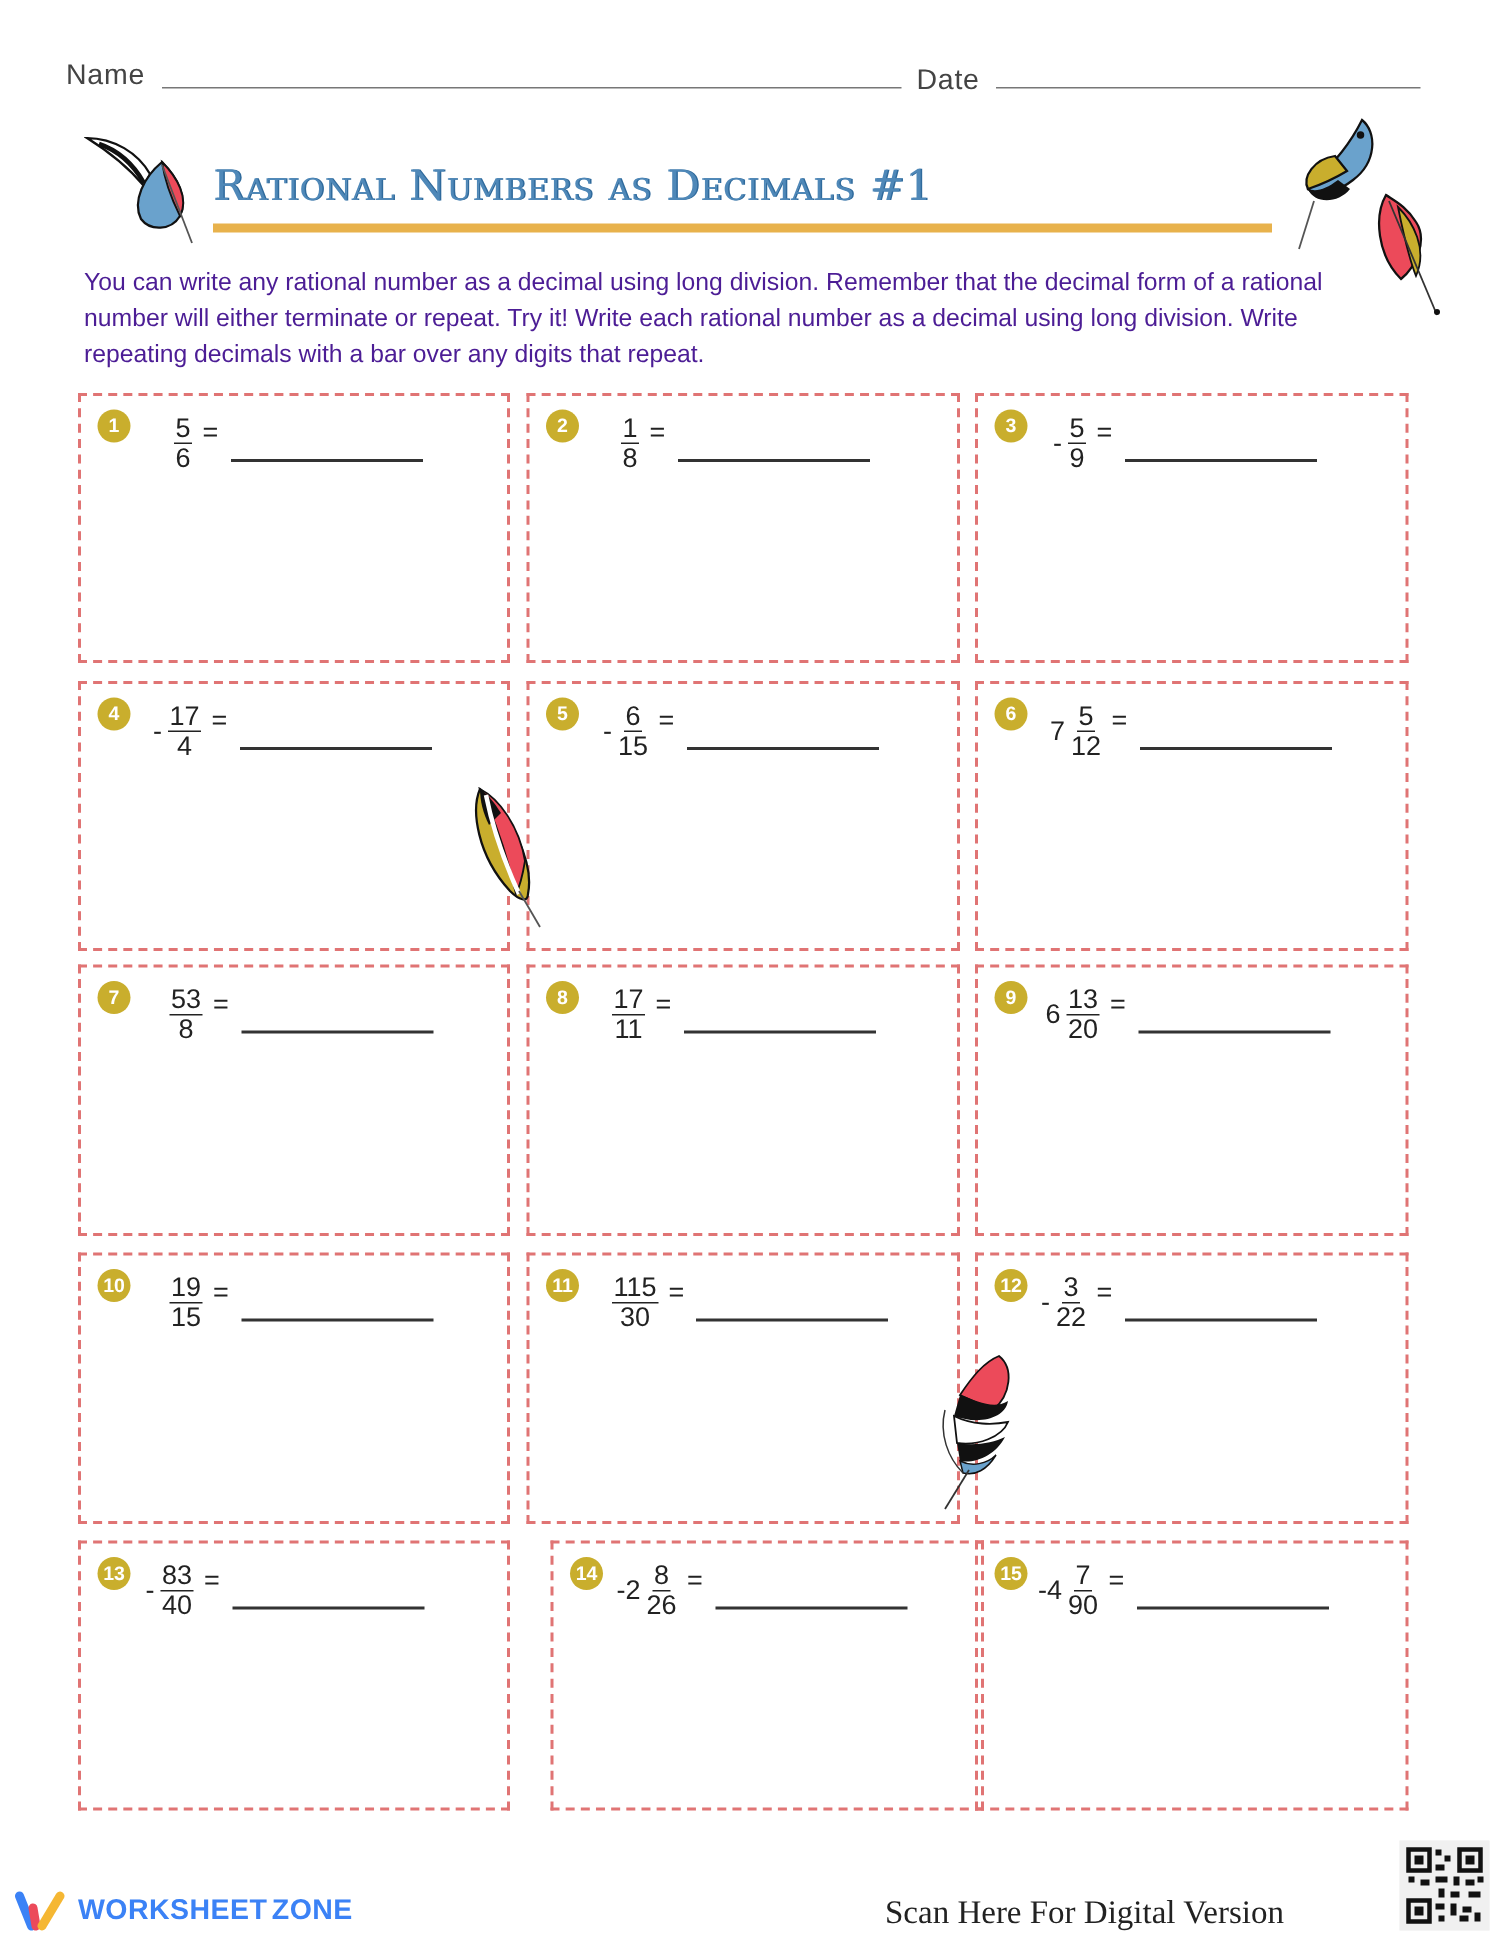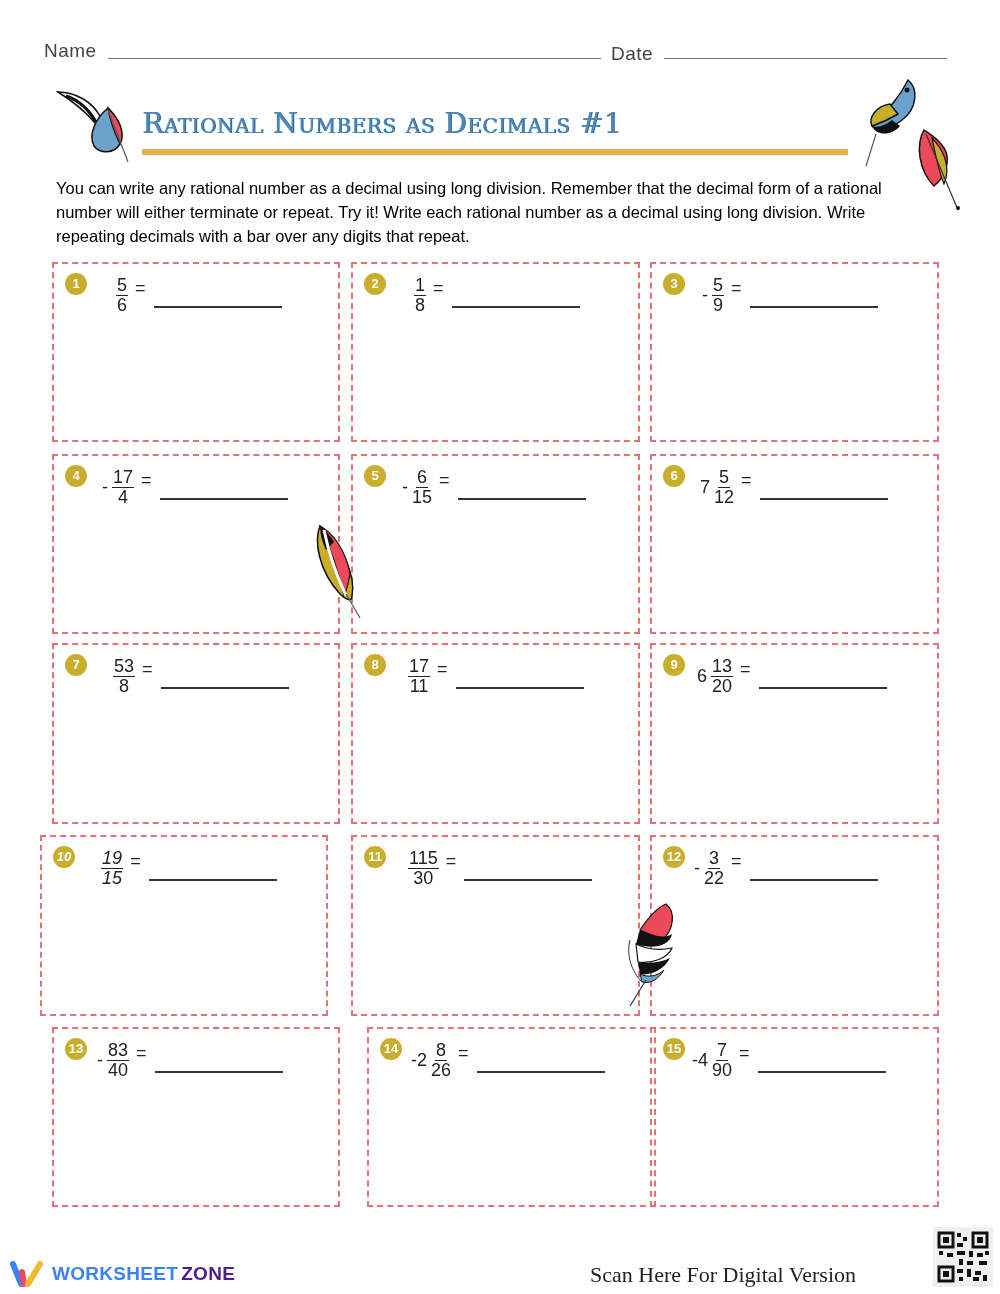--- a/index.html
+++ b/index.html
@@ -1,21 +1,21 @@
 <!DOCTYPE html>
 <html><head>
 <meta charset="utf-8">
 <style>
   html,body{margin:0;padding:0;background:#fff;}
   body{width:1000px;height:1294px;position:relative;overflow:hidden;font-family:"Liberation Sans","DejaVu Sans",sans-serif;color:#222;}
   .hdr-label{position:absolute;font-size:19px;color:#444;letter-spacing:0.5px;}
   .hdr-line{position:absolute;height:0;border-top:1.5px solid #777;}
   .title{position:absolute;left:142px;top:100px;width:710px;font-family:"DejaVu Serif","Liberation Serif",serif;font-size:28px;line-height:48px;color:#4f88b8;letter-spacing:0.5px;white-space:nowrap;font-variant:small-caps;text-shadow:1px 0 0 #2f6a9c;}
   .title-bar{position:absolute;left:142px;top:149px;width:706px;height:6px;background:#e8b24c;}
-  .instructions{position:absolute;left:56px;top:176px;width:880px;font-size:16.5px;line-height:24px;color:#000000;}
+  .instructions{position:absolute;left:56px;top:176px;width:880px;font-size:16.5px;line-height:24px;color:#4c1d95;}
   .box{position:absolute;border:2px dashed #e07474;box-sizing:border-box;}
   .badge{position:absolute;left:11px;top:9px;width:22px;height:22px;border-radius:50%;background:#c9ae2d;color:#fff;font-size:13px;line-height:22px;text-align:center;font-weight:bold;}
   .expr{position:absolute;top:12px;display:flex;align-items:center;font-size:18px;color:#222;}
   .frac{display:inline-flex;flex-direction:column;align-items:center;margin:0 3px;line-height:19px;}
   .num{border-bottom:1.5px solid #222;padding:0 1px;}
   .pre{margin-right:1px;}
   .eq{margin-left:4px;margin-top:-14px;}
   .ans{display:inline-block;width:128px;border-bottom:2px solid #333;margin-left:8px;height:22px;}
   .feather{position:absolute;}
   .footer-logo{position:absolute;left:10px;top:1260px;display:flex;align-items:center;}
@@ -156,21 +156,21 @@
       <div class="expr" style="left:45px">
         <span class="pre">6</span>
         <span class="frac">
           <span class="num">13</span>
           <span class="den">20</span>
         </span>
         <span class="eq">=</span>
         <span class="ans"></span>
       </div>
     </div>
-    <div class="box" style="left: 40px; top: 835px; width: 288px; height: 181px; font-style: italic;">
+    <div class="box" style="left: 52px; top: 835px; width: 288px; height: 181px;">
       <div class="badge">10</div>
       <div class="expr" style="left:55px">
         <span class="pre"></span>
         <span class="frac">
           <span class="num">19</span>
           <span class="den">15</span>
         </span>
         <span class="eq">=</span>
         <span class="ans"></span>
       </div>
@@ -253,21 +253,21 @@
   <path d="M8 40 C4 56 10 72 20 82" stroke="#333" stroke-width="1" fill="none"></path>
   <path d="M24 80 L8 106" stroke="#333" stroke-width="1.2"></path>
 </svg>
 
 <div class="footer-logo">
   <svg width="36" height="28" viewBox="0 0 36 28">
     <path d="M3 4 L11 24" stroke="#3b82f6" stroke-width="6" stroke-linecap="round"></path>
     <path d="M12 12 L14 24" stroke="#ec4a5a" stroke-width="6" stroke-linecap="round"></path>
     <path d="M18 24 L30 4" stroke="#f5b733" stroke-width="6" stroke-linecap="round"></path>
   </svg>
-  <span class="logo-text"><span style="color:#3b82f6;">WORKSHEET</span><span style="color:#4c1d95;margin-left:3px;">ZONE</span></span>
+  <span class="logo-text"><span style="color:#3b82f6;">WORKSHEET</span><span style="color:#3b82f6;margin-left:3px;">ZONE</span></span>
 </div>
 <div class="scan">Scan Here For Digital Version</div>
 <svg class="qr" viewBox="0 0 60 60">
   <rect x="0" y="0" width="60" height="60" fill="#f0f0f0"></rect>
   <rect x="6" y="6" width="14" height="14" fill="none" stroke="#111" stroke-width="3"></rect>
   <rect x="10" y="10" width="6" height="6" fill="#111"></rect>
   <rect x="40" y="6" width="14" height="14" fill="none" stroke="#111" stroke-width="3"></rect>
   <rect x="44" y="10" width="6" height="6" fill="#111"></rect>
   <rect x="6" y="40" width="14" height="14" fill="none" stroke="#111" stroke-width="3"></rect>
   <rect x="10" y="44" width="6" height="6" fill="#111"></rect>

